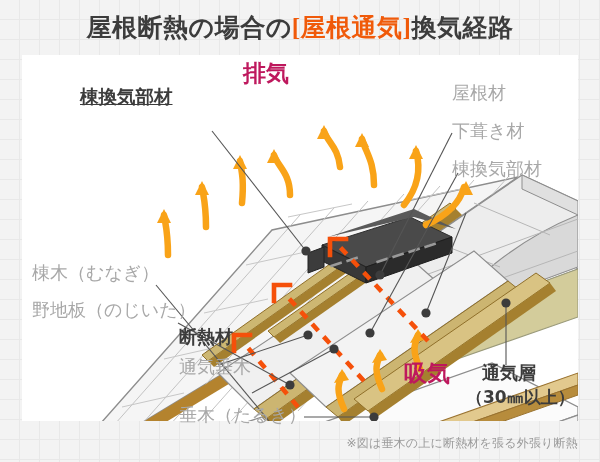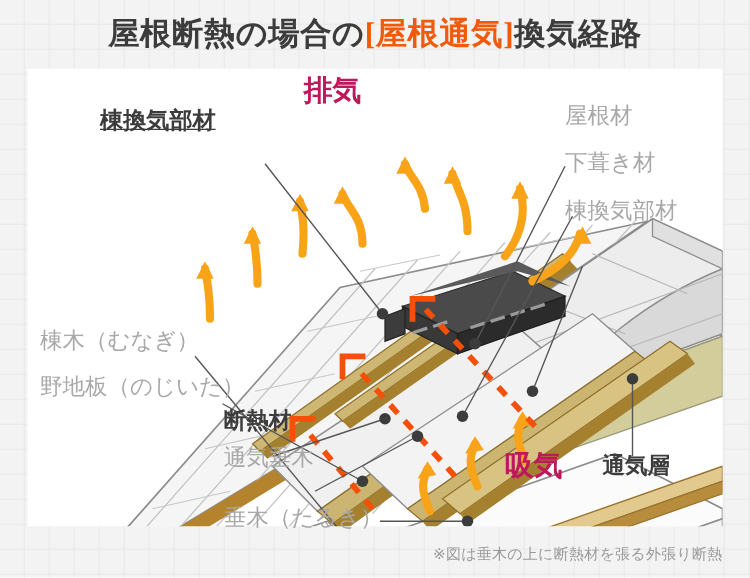--- a/index.html
+++ b/index.html
@@ -298,18 +298,19 @@
   <div class="lbl dark s19" style="left:179px;top:327px;">断熱材</div>
 
   <div class="lbl gray s19" style="left:179px;top:357px;">通気垂木</div>
 
   <div class="lbl gray s19" style="left:179px;top:405px;">垂木（たるき）</div>
 
   <div class="lbl dark s19" style="left:482px;top:363px;">通気層</div>
 
   <div class="lbl orange s22" style="left:404px;top:361px;">吸気</div>
 
+  <div class="lbl dark small" style="left:466px;top:388px;">（30㎜以上）</div>
 
   <div class="note">
     <span>※図は垂木の上に断熱材を張る外張り断熱</span>
   </div>
 
 </div>
 
 </body></html>

